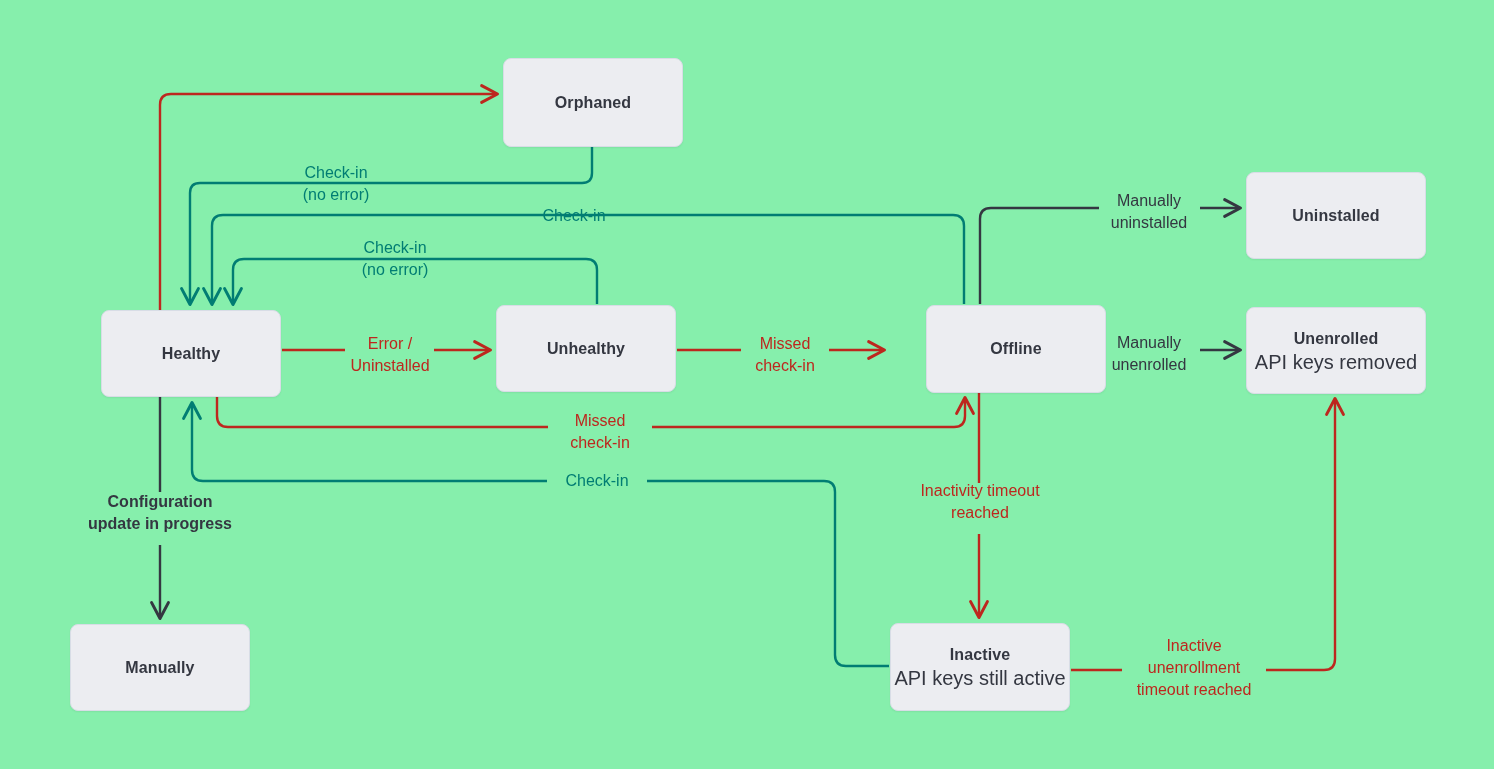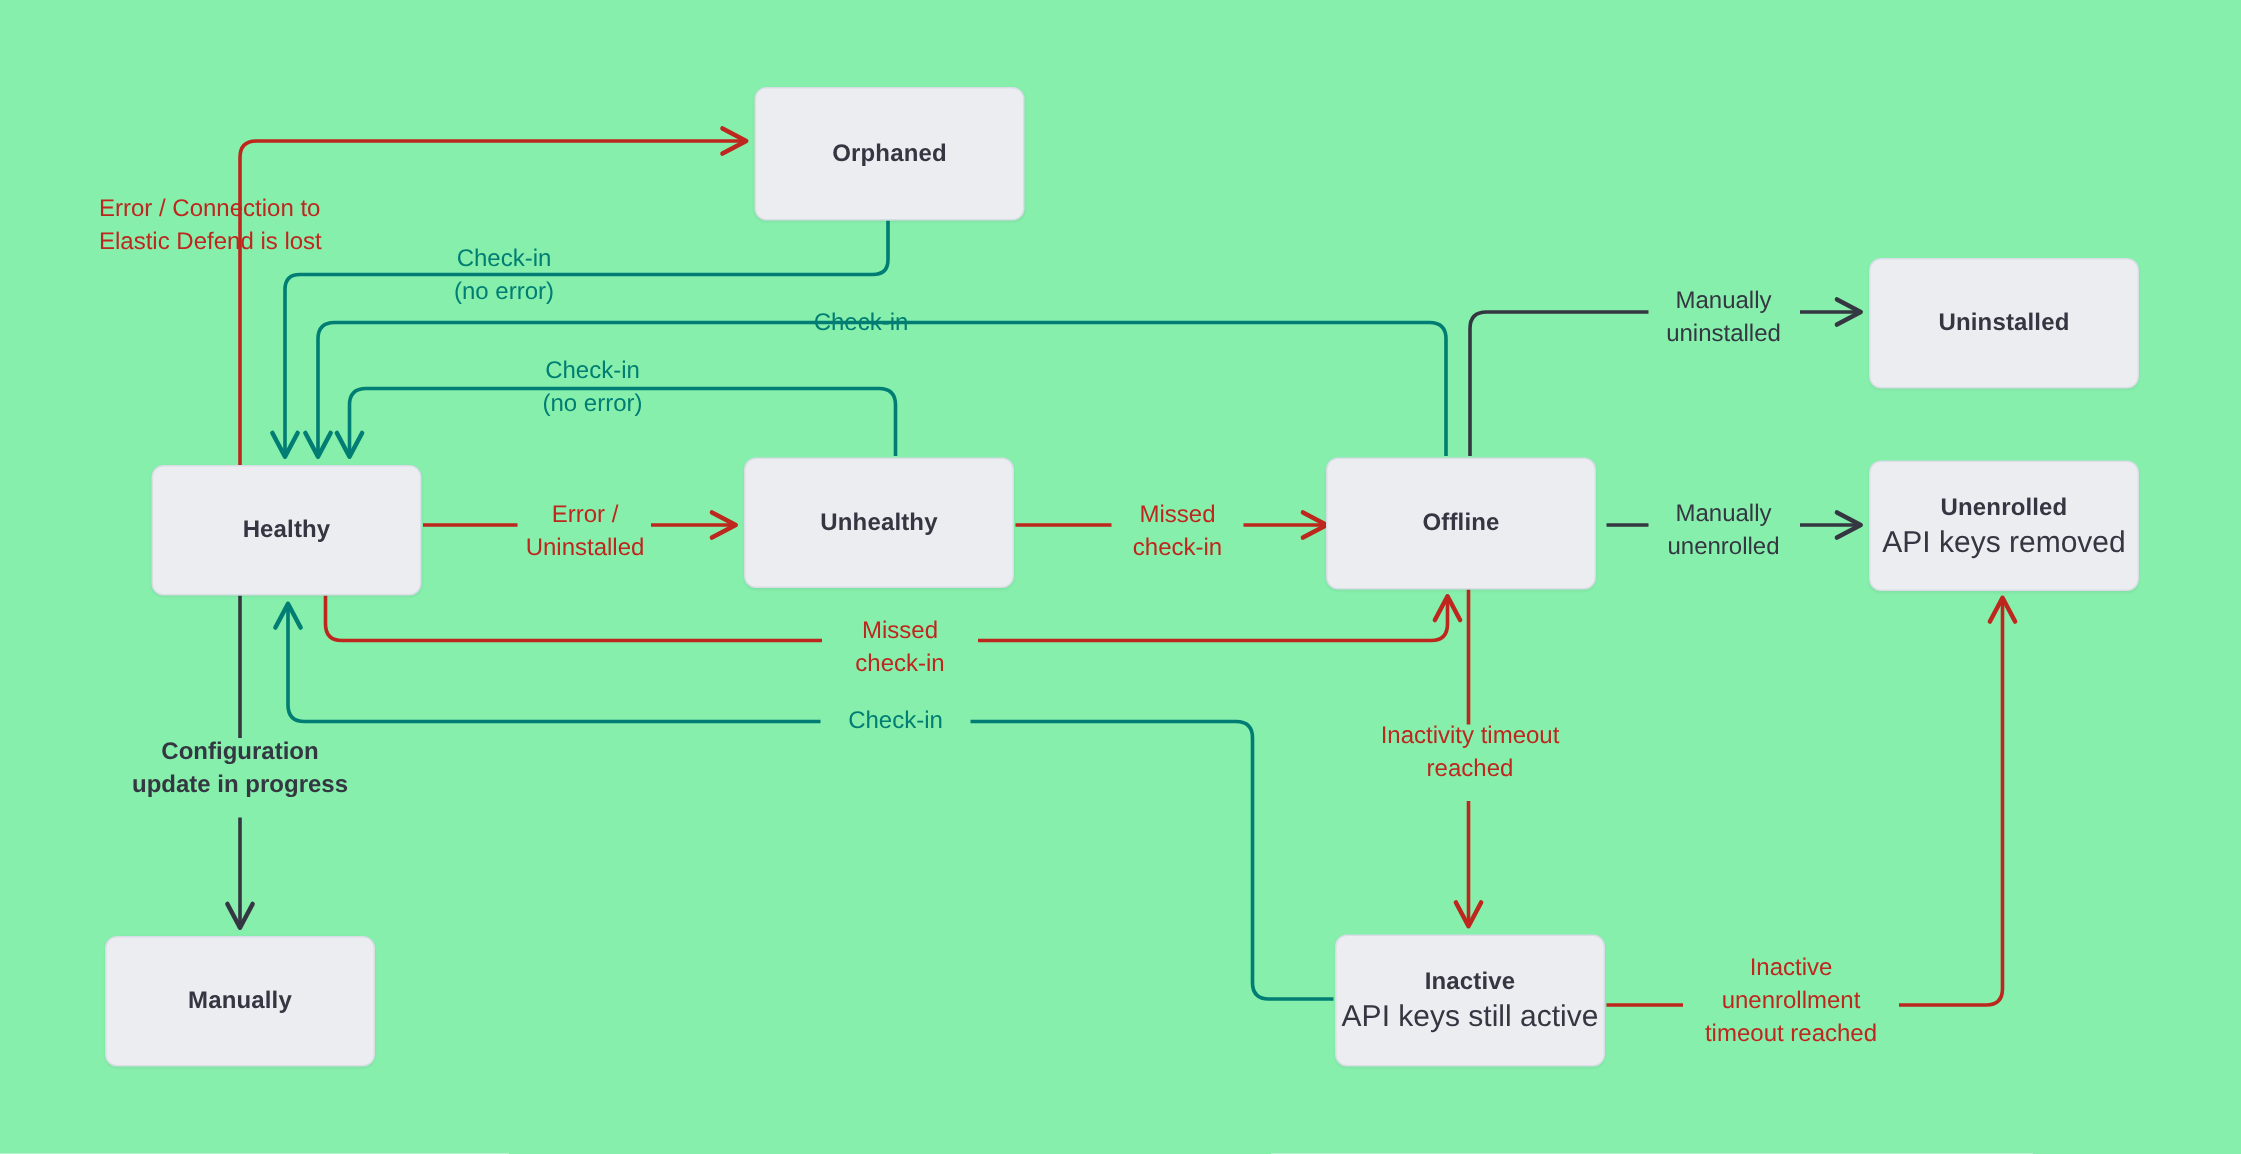--- a/index.html
+++ b/index.html
@@ -108,21 +108,21 @@
   </div>
 
   <div class="node" style="left:101px;top:310px;width:180px;height:87px;">
     <span class="title">Healthy</span>
   </div>
 
   <div class="node" style="left:496px;top:305px;width:180px;height:87px;">
     <span class="title">Unhealthy</span>
   </div>
 
-  <div class="node" style="left:884px;top:305px;width:180px;height:88px;">
+  <div class="node" style="left:926px;top:305px;width:180px;height:88px;">
     <span class="title">Offline</span>
   </div>
 
   <div class="node" style="left:1246px;top:172px;width:180px;height:87px;">
     <span class="title">Uninstalled</span>
   </div>
 
   <div class="node" style="left:1246px;top:307px;width:180px;height:87px;">
     <span class="title">Unenrolled</span>
     <span class="sub">API keys removed</span>
@@ -130,22 +130,20 @@
 
   <div class="node" style="left:70px;top:624px;width:180px;height:87px;">
     <span class="title">Manually</span>
   </div>
 
   <div class="node" style="left:890px;top:623px;width:180px;height:88px;">
     <span class="title">Inactive</span>
     <span class="sub">API keys still active</span>
   </div>
 
-  <div class="lbl red left" style="left:66px;top:129px;width:230px;">Error / Connection to
-Elastic Defend is lost</div>
 
   <div class="lbl teal" style="left:268px;top:162px;width:136px;">Check-in
 (no error)</div>
 
   <div class="lbl teal" style="left:516px;top:205px;width:116px;">Check-in</div>
 
   <div class="lbl teal" style="left:327px;top:237px;width:136px;">Check-in
 (no error)</div>
 
   <div class="lbl red" style="left:322px;top:333px;width:136px;">Error /

